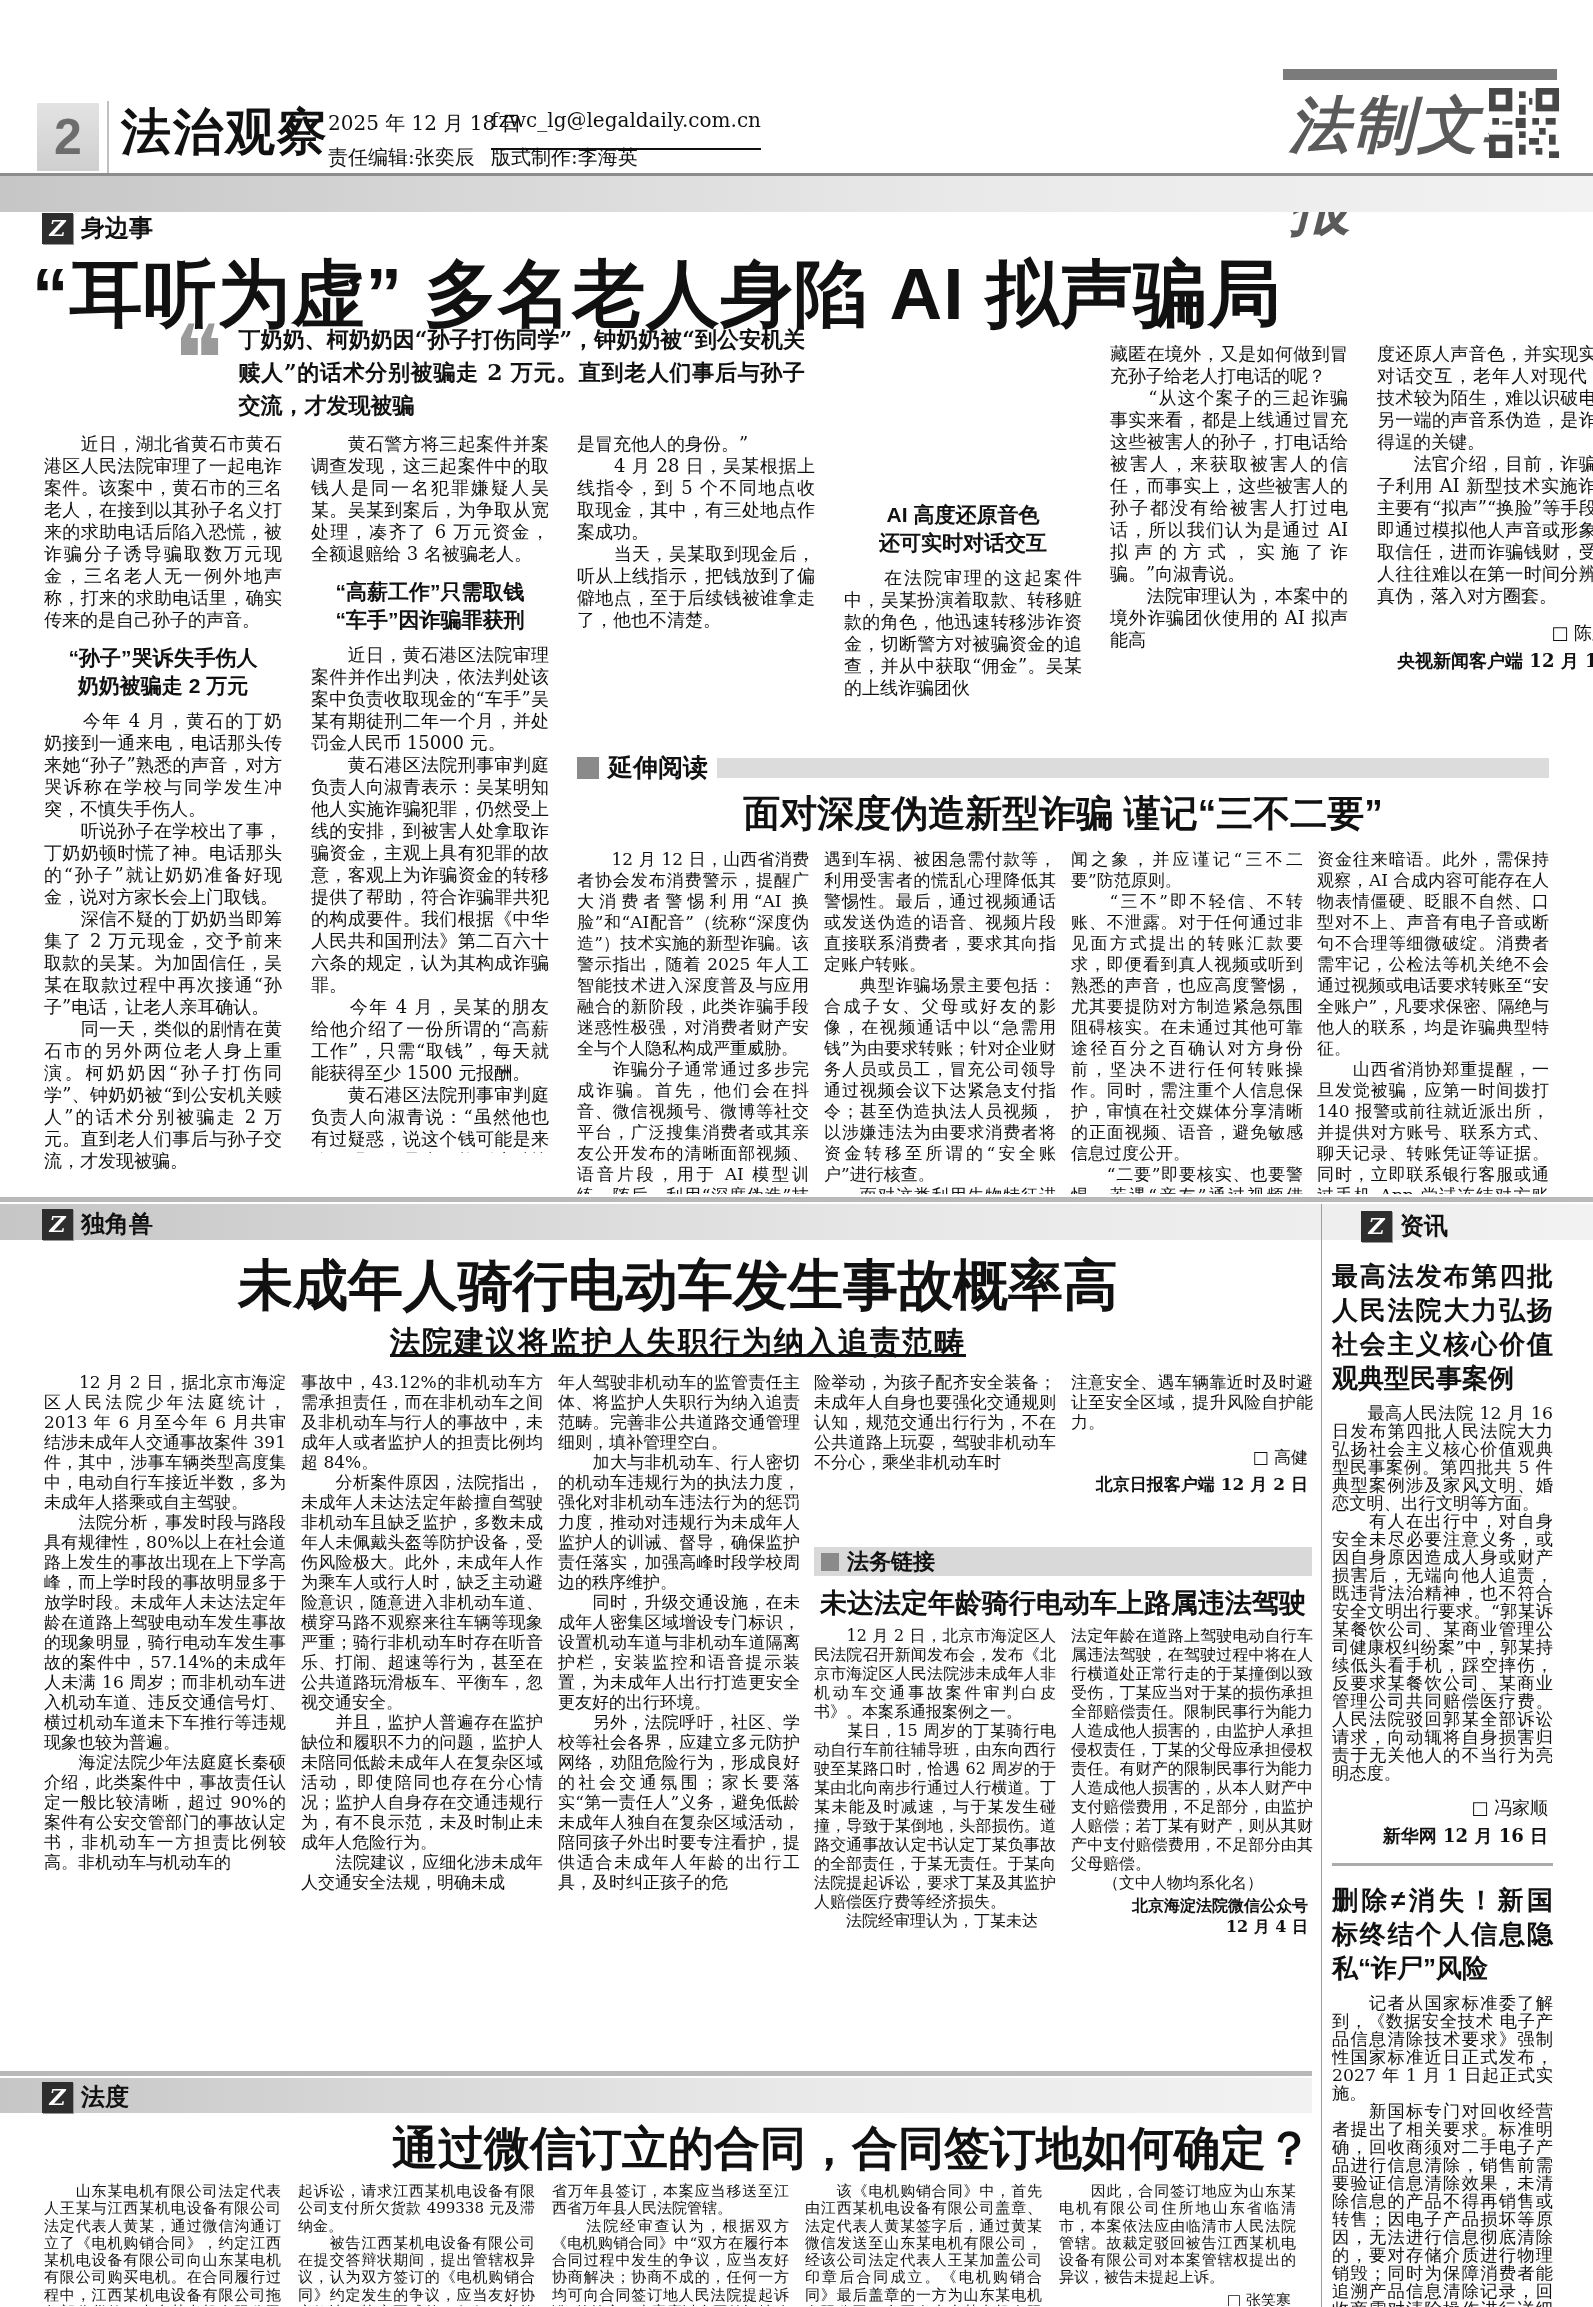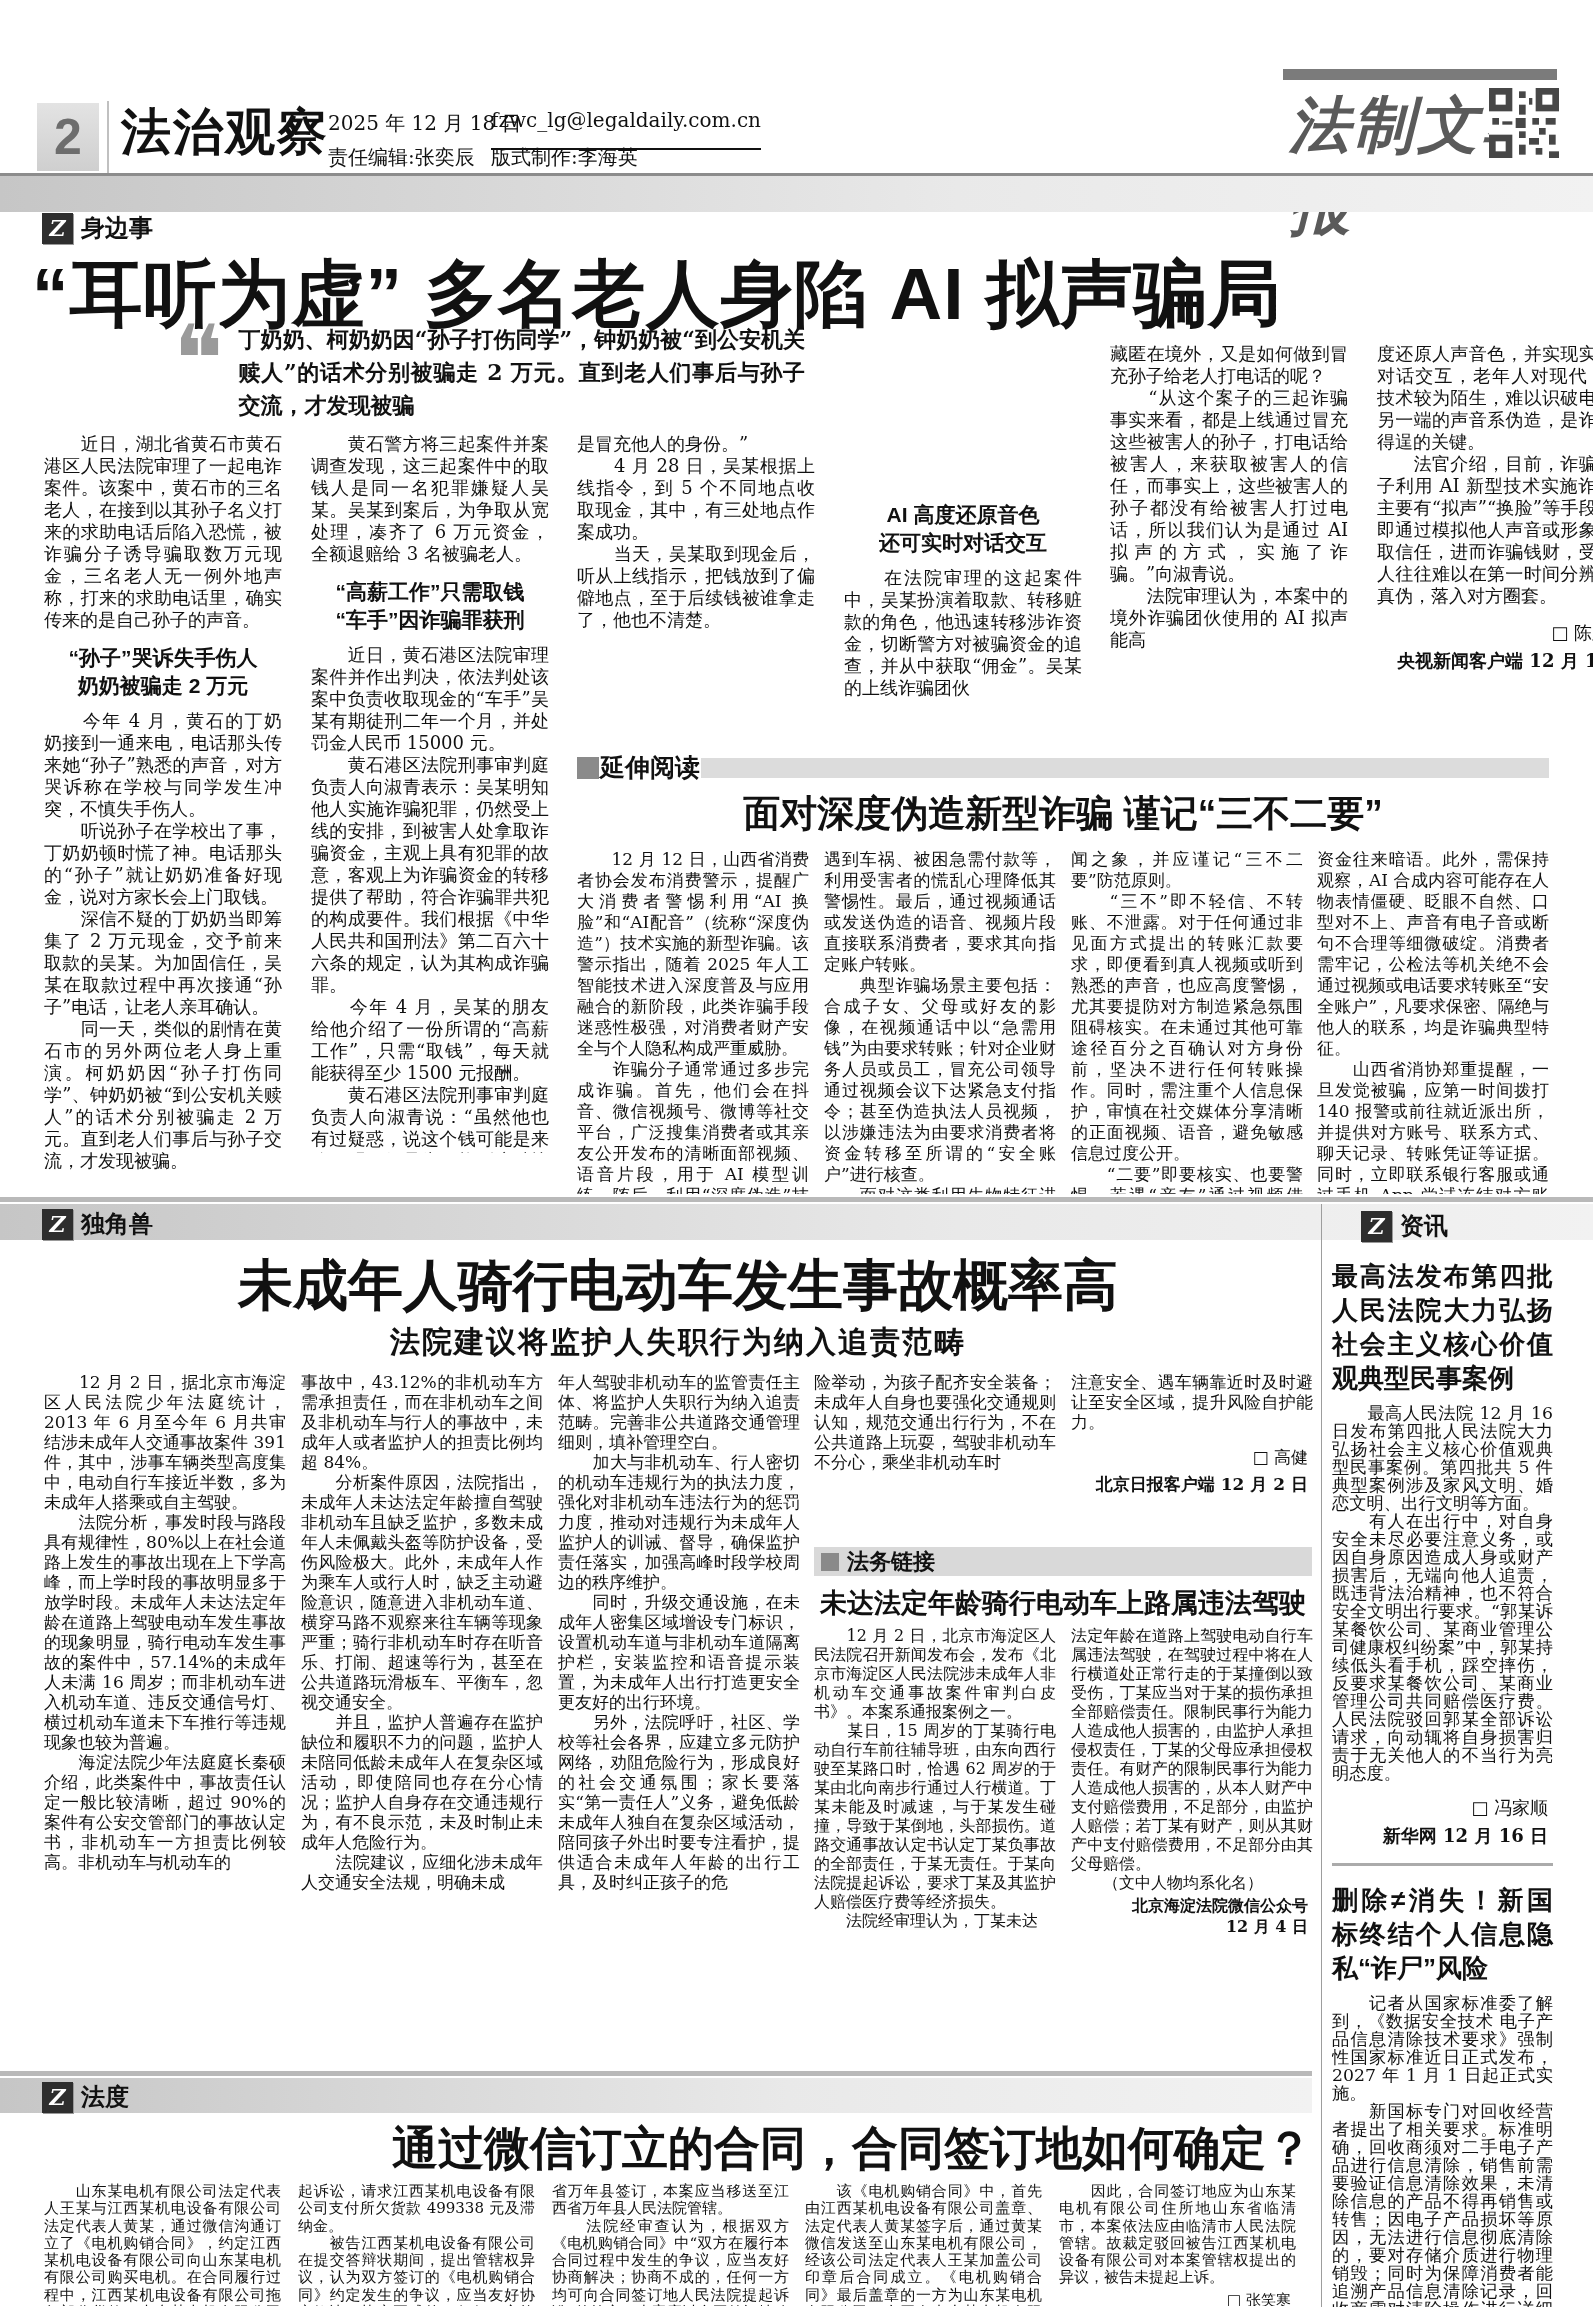--- a/index.html
+++ b/index.html
@@ -32,30 +32,30 @@
   .headline-1{left:32px;top:246px;width:1505px;text-align:left;font-size:73px;font-weight:bold;letter-spacing:1px;}
   .lead{left:173px;top:323px;width:632px;display:flex;gap:15px;}
   .quote-icon{font-size:94px;line-height:74px;color:#9a9a9a;font-family:"DejaVu Serif",serif;}
   .lead-text{font-size:22px;line-height:33px;font-weight:bold;text-align:justify;}
   .body-col{font-size:18px;line-height:22px;text-align:justify;white-space:pre-line;overflow:hidden;}
   .subhead{font-family:"Liberation Sans",sans-serif;font-weight:bold;font-size:21px;line-height:28px;
            text-align:center;white-space:pre-line;margin:13px 0 10px 0;}
   .byline{text-align:right;font-size:18px;margin-top:14px;padding-right:5px;}
   .source{text-align:right;font-size:18px;font-weight:bold;margin-top:4px;padding-right:5px;}
   
-  .ext-label-row{left:577px;top:751px;width:972px;display:flex;align-items:center;gap:1px;}
+  .ext-label-row{left:577px;top:751px;width:972px;display:flex;align-items:center;gap:9px;}
   .ext-square{width:22px;height:22px;background:#8a8a8a;}
   .ext-label{font-size:25px;font-weight:bold;font-family:"Liberation Sans",sans-serif;}
   .ext-bar{flex:1;height:20px;background:#dcdcdc;}
   .ext-title{left:577px;top:789px;width:972px;text-align:center;font-size:37px;font-weight:bold;}
   .ext-col{font-size:17px;line-height:21px;}
   
   .headline-2{left:44px;top:1249px;width:1268px;text-align:center;font-size:55px;font-weight:bold;}
   .subtitle-2{left:44px;top:1322px;width:1268px;text-align:center;font-size:30px;font-weight:bold;
-              font-family:"Liberation Sans",sans-serif;letter-spacing:2px;}
+              font-family:"Liberation Sans",sans-serif;letter-spacing:2px;text-decoration:underline;}
   .mid-col{font-size:17px;line-height:20px;}
   .legal-bar{left:814px;top:1547px;width:498px;height:29px;background:#d9d9d9;display:flex;align-items:center;gap:8px;padding-left:7px;box-sizing:border-box;}
   .legal-square{width:18px;height:18px;background:#8a8a8a;}
   .legal-label{font-size:22px;font-weight:bold;font-family:"Liberation Sans",sans-serif;}
   .legal-title{left:814px;top:1585px;width:498px;text-align:center;font-size:27px;font-weight:bold;}
   .legal-col{font-size:16px;line-height:19px;}
   .vrule{left:1321px;top:1204px;width:1px;height:1103px;background:#9d9d9d;}
   
   .sidebar{left:1332px;top:1210px;width:221px;}
   .sb-title{font-size:26px;line-height:34px;font-weight:bold;margin:17px 0 9px 0;text-align:justify;}

